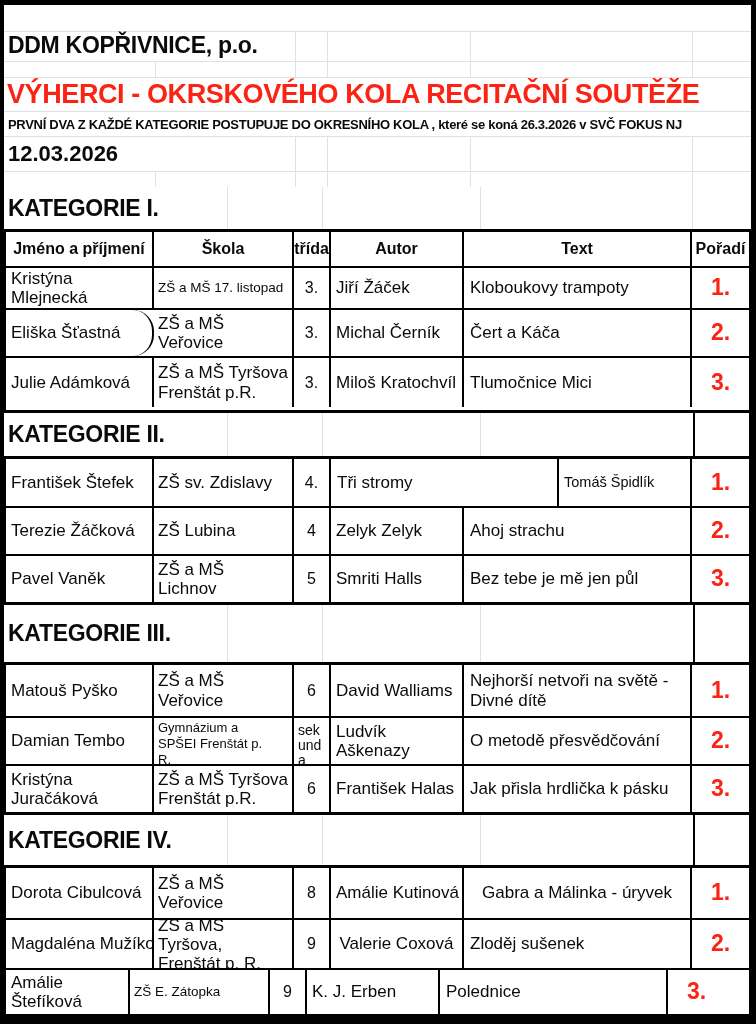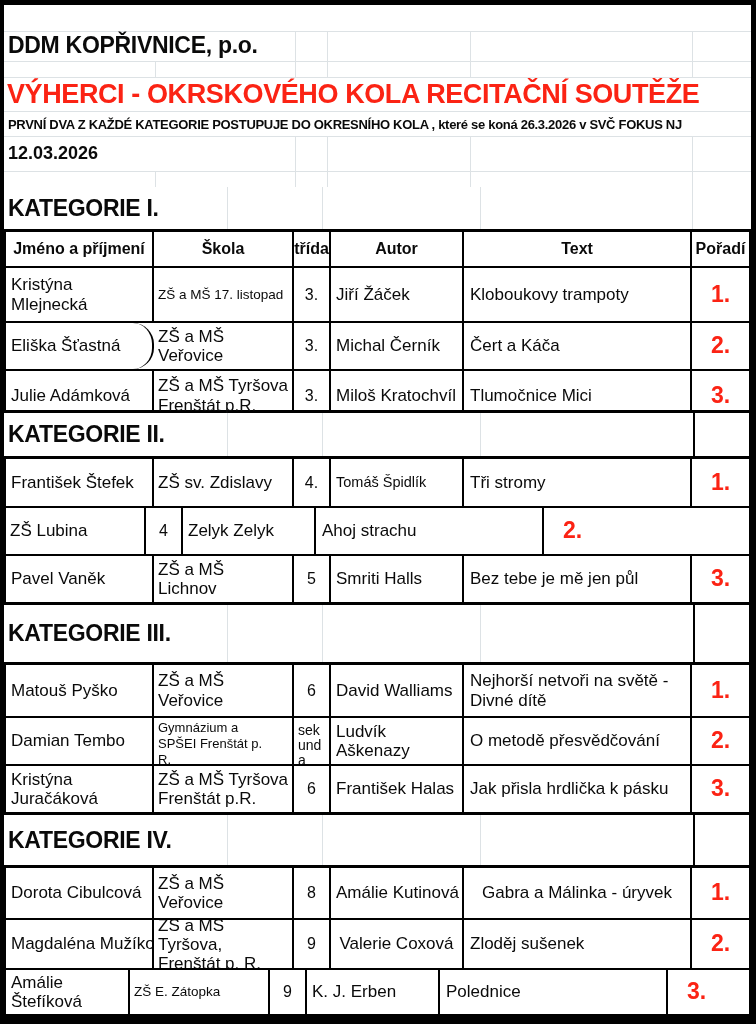--- a/index.html
+++ b/index.html
@@ -16,21 +16,21 @@
   .frame.bottom{left:0;top:1017px;width:756px;height:7px;}
 
   
   .gl{position:absolute;background:var(--grid,#dde2e5);}
 
   
   .toptext{position:absolute;display:flex;align-items:center;white-space:nowrap;z-index:3;}
   .org{left:8px;top:28px;height:34px;font-size:23px;font-weight:bold;letter-spacing:-0.3px;}
   .title{left:7px;top:77px;height:35px;font-size:27px;font-weight:bold;color:var(--accent,#fb2314);letter-spacing:-0.4px;}
   .subtitle{left:8px;top:112px;height:24px;font-size:13px;font-weight:bold;letter-spacing:-0.3px;}
-  .date{left:8px;top:136px;height:35px;font-size:18px;font-weight:bold;}
+  .date{left:8px;top:136px;height:35px;font-size:22px;font-weight:bold;}
 
   
   .band{position:absolute;left:4px;width:747px;border-bottom:3px solid #000;box-sizing:border-box;background:#fff;}
   .band .catlabel{position:absolute;left:4px;top:0;bottom:0;display:flex;align-items:center;
     font-size:23px;font-weight:bold;letter-spacing:-0.3px;white-space:nowrap;z-index:2;}
   .band .porad-cell{position:absolute;left:689px;top:0;bottom:0;width:58px;
     border-left:2px solid #000;border-right:2px solid #000;box-sizing:border-box;}
   .band .gl{top:0;bottom:0;width:1px;}
 
   
@@ -107,21 +107,21 @@
       </div>
       <div class="rtable" style="top: 232px; height: 181px;">
         <div class="row" style="height: 36px;">
           <div class="cell hcell" style="width: 148px;">Jméno a příjmení</div>
           <div class="cell hcell" style="width: 140px;">Škola</div>
           <div class="cell hcell" style="width: 37px;">třída</div>
           <div class="cell hcell" style="width: 133px;">Autor</div>
           <div class="cell hcell" style="width: 228px;">Text</div>
           <div class="cell hcell" style="width: 57px; border-radius: 6px;">Pořadí</div>
         </div>
-        <div class="row" style="height: 55px;">
+        <div class="row" style="height: 42px;">
           <div class="cell name" style="width: 148px;">Kristýna Mlejnecká</div>
           <div class="cell school sm clip" style="width: 140px;">ZŠ a MŠ 17. listopad</div>
           <div class="cell grade" style="width: 37px;">3.</div>
           <div class="cell author" style="width: 133px;">Jiří Žáček</div>
           <div class="cell text" style="width: 228px;">Kloboukovy trampoty</div>
           <div class="cell rank" style="width: 57px;">1.</div>
         </div>
         <div class="row" style="height: 48px;">
           <div class="cell name" style="width: 148px; border-radius: 21px;">Eliška Šťastná</div>
           <div class="cell school" style="width: 140px;">ZŠ a MŠ Veřovice</div>
@@ -145,25 +145,26 @@
         <div class="gl" style="left: 318px;"></div>
         <div class="gl" style="left: 476px;"></div>
         <div class="porad-cell"></div>
         <div class="catlabel">KATEGORIE II.</div>
       </div>
       <div class="rtable" style="top: 459px; height: 146px;">
         <div class="row" style="height: 49px;">
           <div class="cell name" style="width: 148px;">František Štefek</div>
           <div class="cell school" style="width: 140px;">ZŠ sv. Zdislavy</div>
           <div class="cell grade" style="width: 37px;">4.</div>
+          <div class="cell text" style="width: 228px;">Tři stromy</div>
           <div class="cell author sm" style="width: 133px;">Tomáš Špidlík</div>
-          <div class="cell text" style="width: 228px;">Tři stromy</div>
           <div class="cell rank" style="width: 57px;">1.</div>
         </div>
         <div class="row" style="height: 48px;">
+          <div class="cell name" style="width: 148px;">Terezie Žáčková</div>
           <div class="cell school" style="width: 140px;">ZŠ Lubina</div>
           <div class="cell grade" style="width: 37px;">4</div>
           <div class="cell author" style="width: 133px;">Zelyk Zelyk</div>
           <div class="cell text" style="width: 228px;">Ahoj strachu</div>
           <div class="cell rank" style="width: 57px;">2.</div>
         </div>
         <div class="row" style="height: 46px;">
           <div class="cell name" style="width: 148px;">Pavel Vaněk</div>
           <div class="cell school" style="width: 140px;">ZŠ a MŠ
 Lichnov</div>

